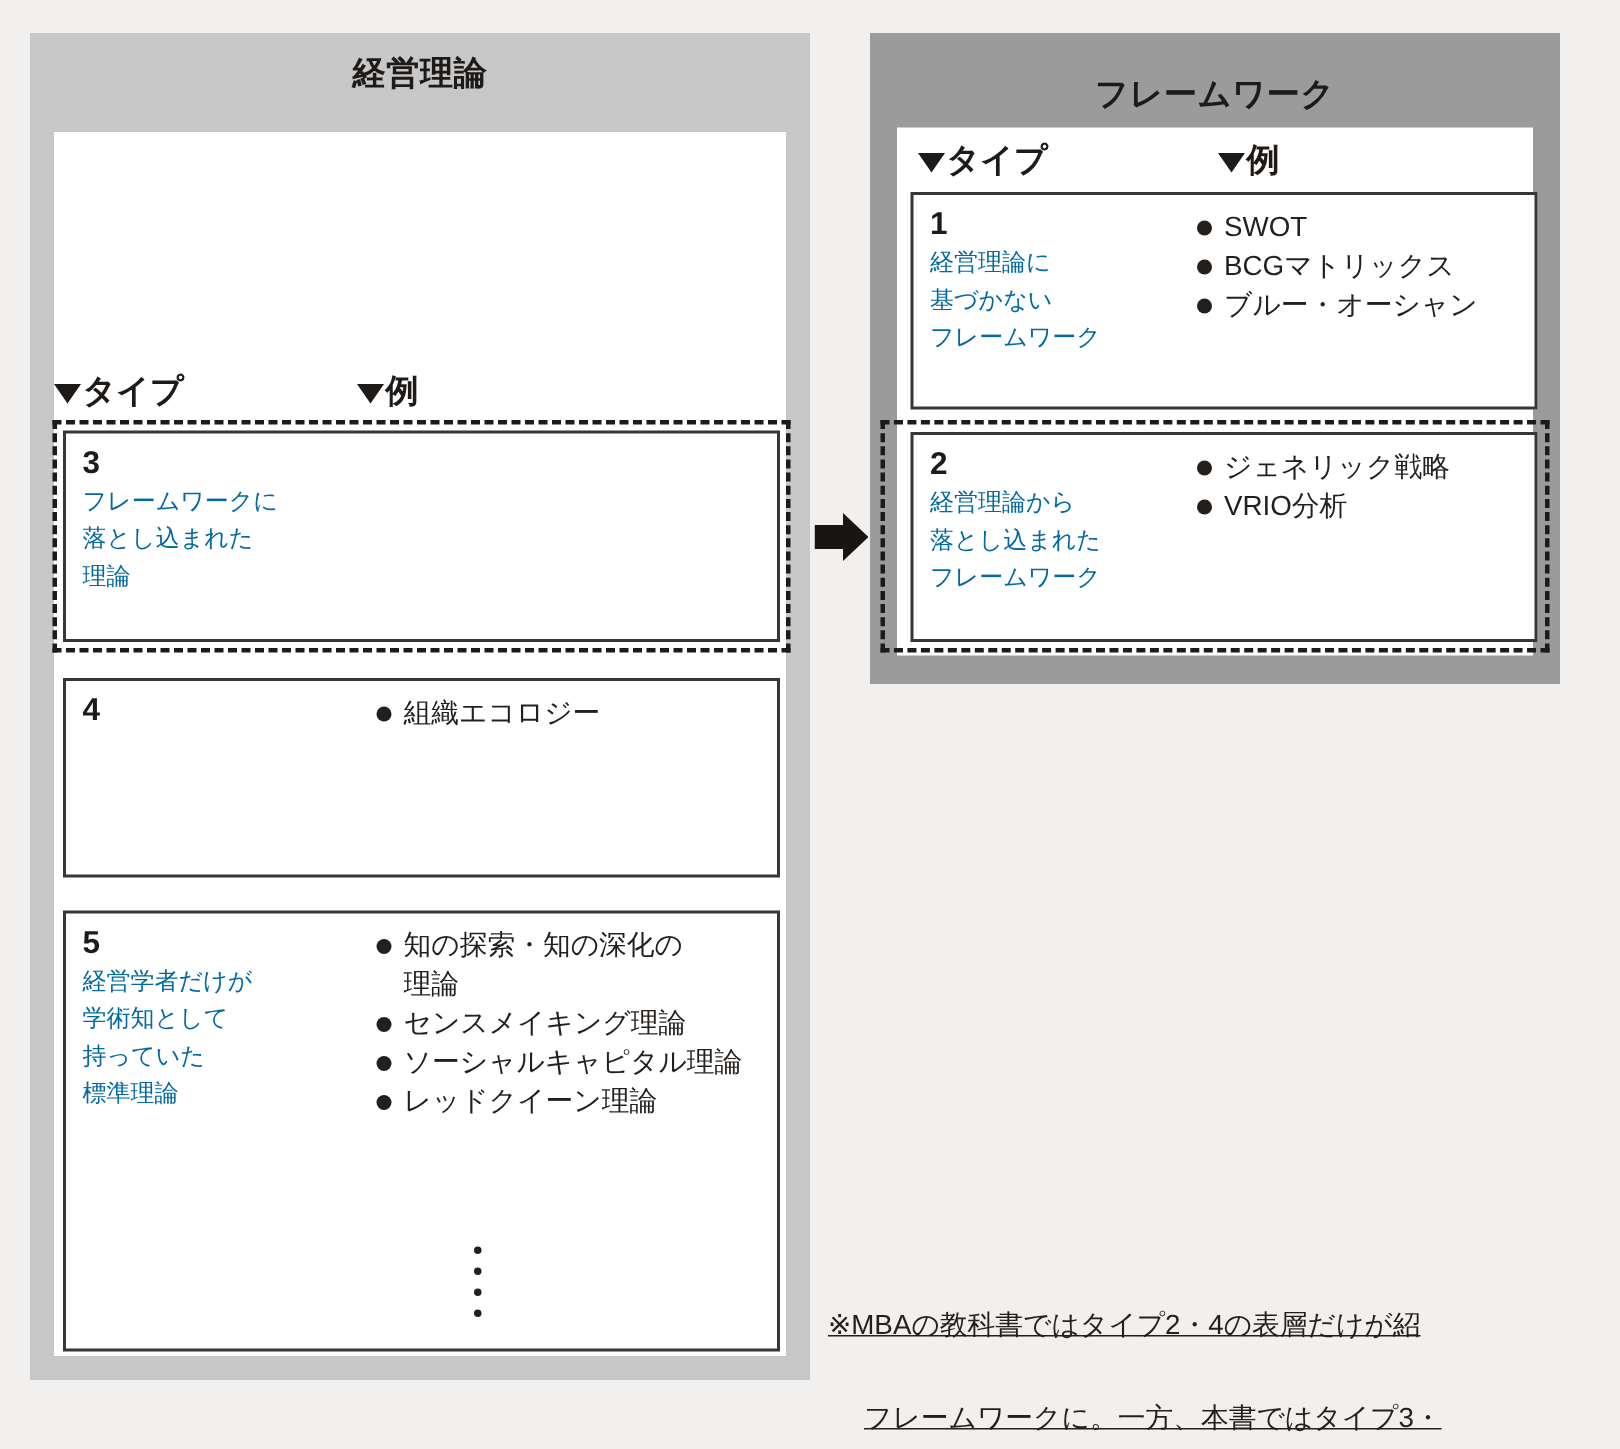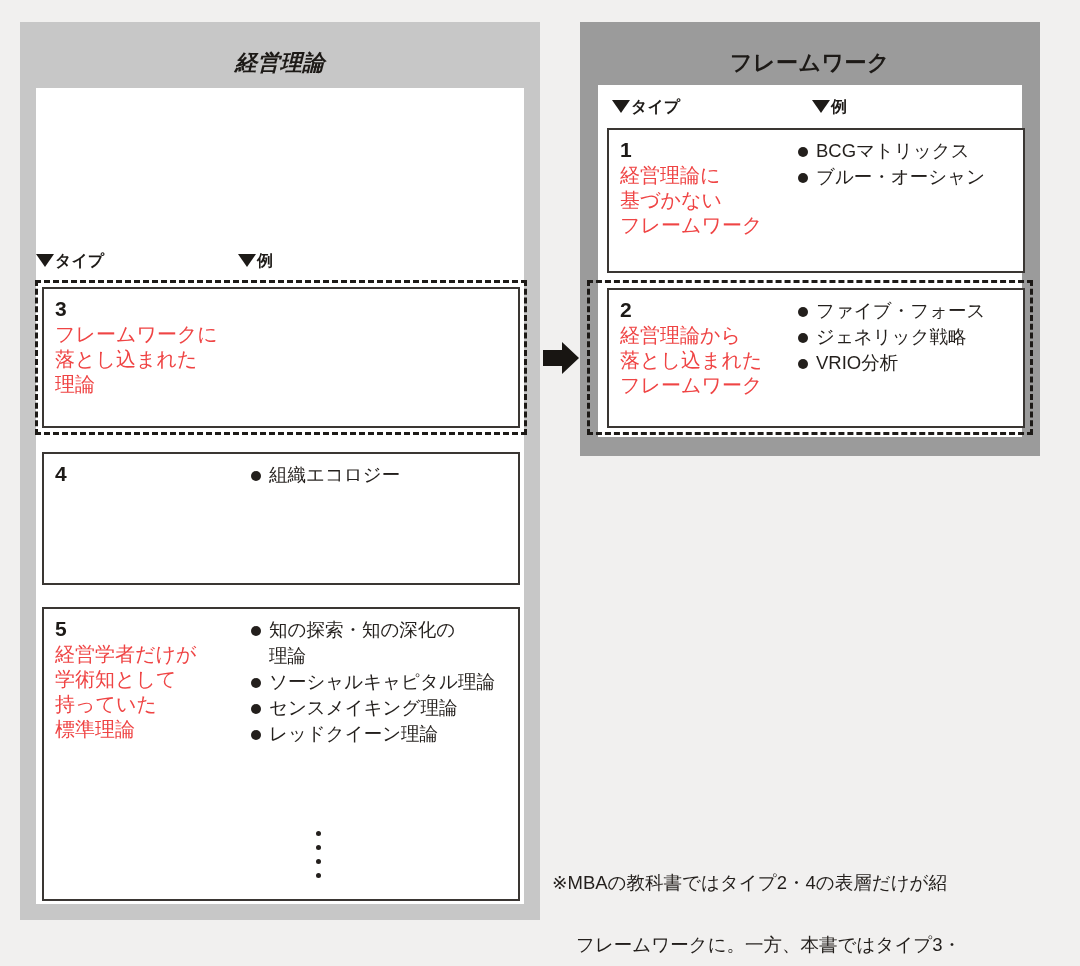--- a/index.html
+++ b/index.html
@@ -46,21 +46,21 @@
   .panel-title {
     position: absolute;
     left: 0;
     width: 100%;
     text-align: center;
     font-size: 22px;
     font-weight: 700;
     letter-spacing: .5px;
     color: #1d1a17;
   }
-  .panel-left .panel-title { top: 26px; font-style: italic; }
+  .panel-left .panel-title { top: 12px; }
   .panel-right .panel-title { top: 26px; }
 
   .panel-body {
     position: absolute;
     background: #ffffff;
     box-sizing: border-box;
   }
   .panel-left .panel-body {
     left: 16px;
     top: 66px;
@@ -76,21 +76,21 @@
 
   
   .col-heads {
     position: absolute;
     left: 0;
     width: 100%;
     height: 26px;
   }
   .col-head {
     position: absolute;
-    font-size: 16px;
+    font-size: 22px;
     font-weight: 700;
     line-height: 22px;
     white-space: nowrap;
     color: #1d1a17;
   }
   .col-head .tri {
     display: inline-block;
     width: 0; height: 0;
     border-left: 9px solid transparent;
     border-right: 9px solid transparent;
@@ -121,24 +121,24 @@
   .card-right .type-col { width: 188px; flex: 0 0 188px; padding-left: 11px; }
 
   .type-num {
     font-size: 21px;
     font-weight: 700;
     line-height: 23px;
     margin-bottom: 2px;
     color: #1d1a17;
   }
   .type-label {
-    font-size: 20px;
+    font-size: 16px;
     line-height: 25px;
     white-space: pre-line;
-    color: #ef4444;
+    color: #0369a1;
   }
 
   ul.ex-list {
     list-style: none;
     margin: 0;
     padding: 0;
   }
   ul.ex-list li {
     position: relative;
     font-size: 18.5px;
@@ -213,20 +213,21 @@
     font-size: 18.5px;
     line-height: 31px;
     color: #231f1c;
     white-space: pre-line;
     text-indent: 0;
   }
   .footnote .fn-line {
     display: block;
     padding-left: 24px;
     text-indent: -24px;
+    text-decoration: underline;
   }
   .footnote .fn-line.cont { text-indent: 0; padding-left: 24px; }
 </style>
 </head>
 <body>
 
 <div class="stage">
 
   <div class="panel panel-left">
     <div class="panel-title">経営理論</div>
@@ -267,22 +268,22 @@
       <div class="type-num">5</div>
       <div class="type-label">経営学者だけが
 学術知として
 持っていた
 標準理論</div>
     </div>
     <div class="ex-col">
       <ul class="ex-list">
         <li>知の探索・知の深化の
 理論</li>
+        <li>センスメイキング理論</li>
         <li>ソーシャルキャピタル理論</li>
-        <li>センスメイキング理論</li>
         <li>レッドクイーン理論</li>
       </ul>
       <div class="vdots" style="left:272px; top:222px;">
         <span></span>
           <span></span>
           <span></span>
           <span></span>
       </div>
     </div>
   </div>
@@ -303,36 +304,36 @@
 
   <div class="card card-right" style="left:607px; top:128px; width:418px; height:145px;">
     <div class="type-col">
       <div class="type-num">1</div>
       <div class="type-label">経営理論に
 基づかない
 フレームワーク</div>
     </div>
     <div class="ex-col">
       <ul class="ex-list">
+        <li>SWOT</li>
         <li>BCGマトリックス</li>
         <li>ブルー・オーシャン</li>
       </ul>
     </div>
   </div>
 
   <div class="card card-right" style="left:607px; top:288px; width:418px; height:140px;">
     <div class="type-col">
       <div class="type-num">2</div>
       <div class="type-label">経営理論から
 落とし込まれた
 フレームワーク</div>
     </div>
     <div class="ex-col">
       <ul class="ex-list">
-        <li>ファイブ・フォース</li>
         <li>ジェネリック戦略</li>
         <li>VRIO分析</li>
       </ul>
     </div>
   </div>
 
   <div class="dashed-box dashed-left"></div>
   <div class="dashed-box dashed-right"></div>
 
   <div class="arrow">

